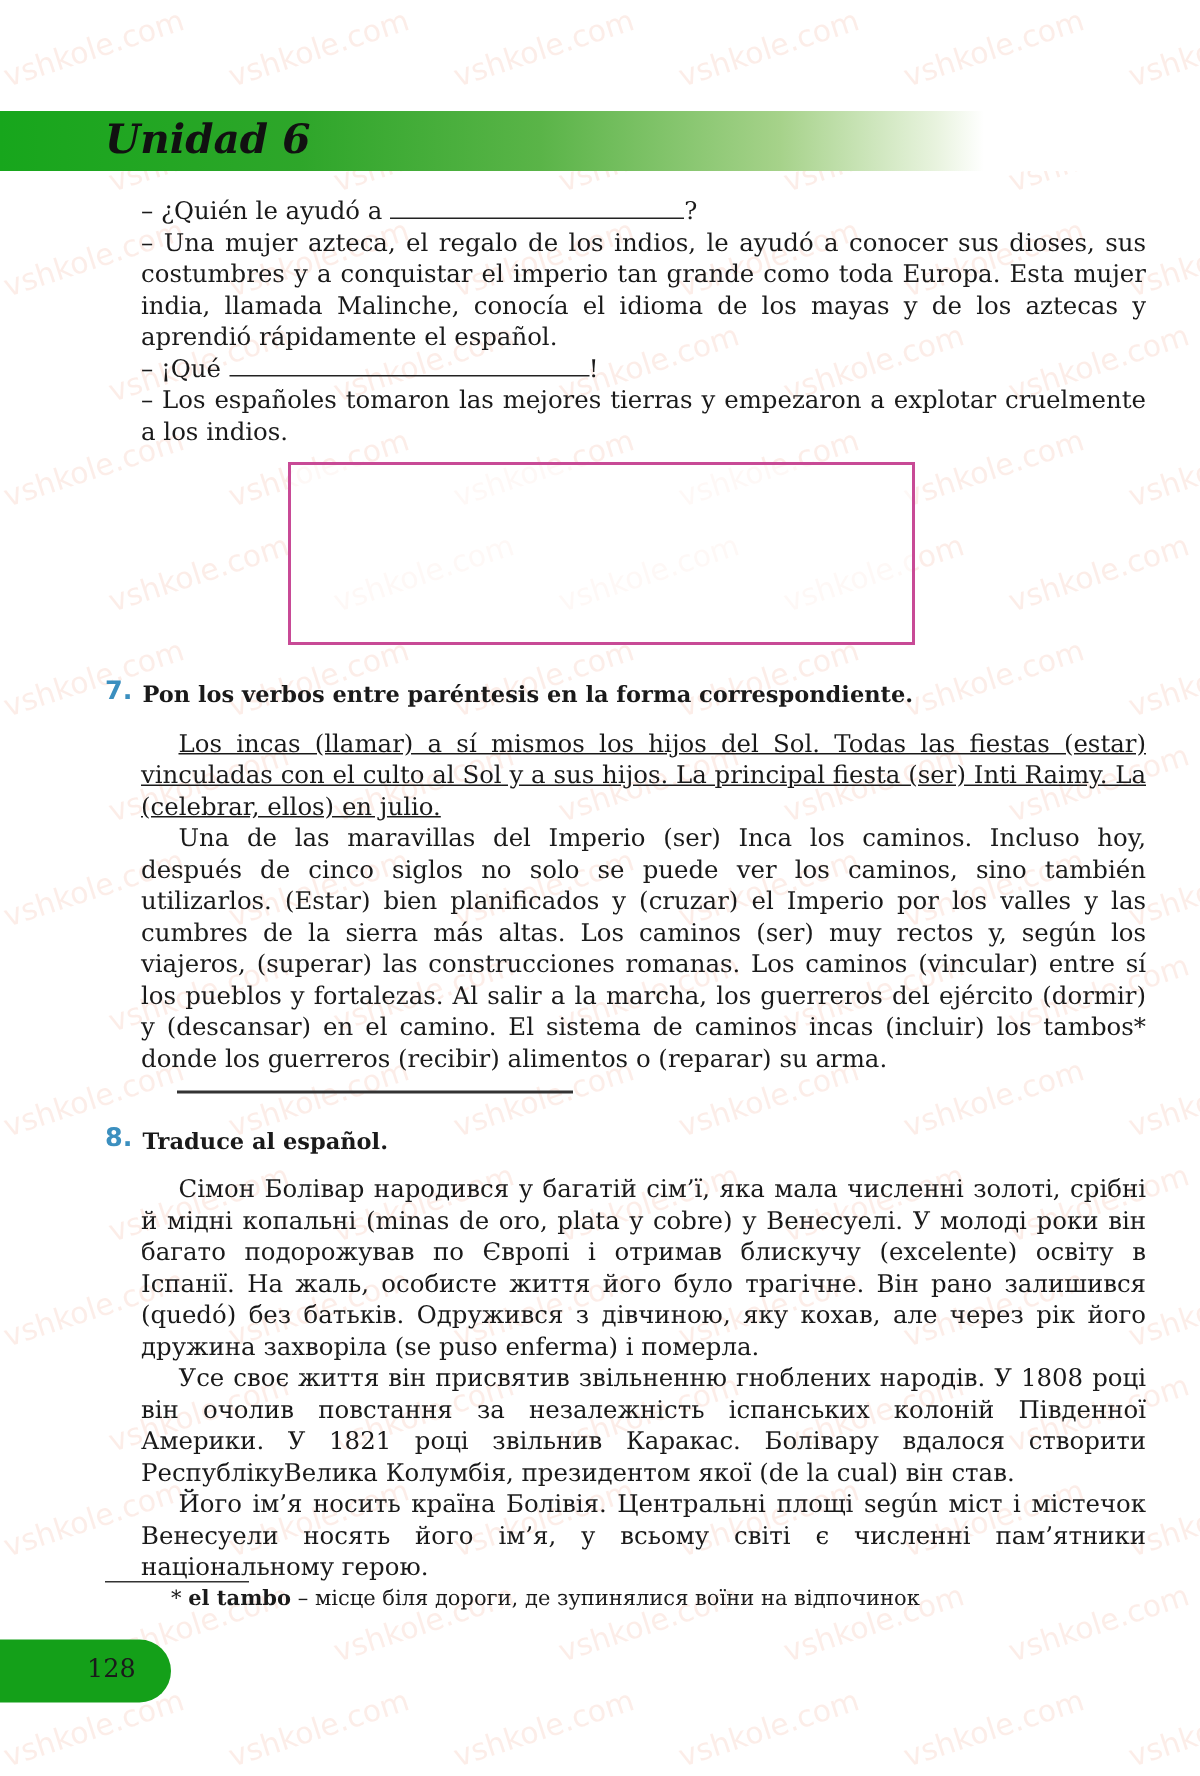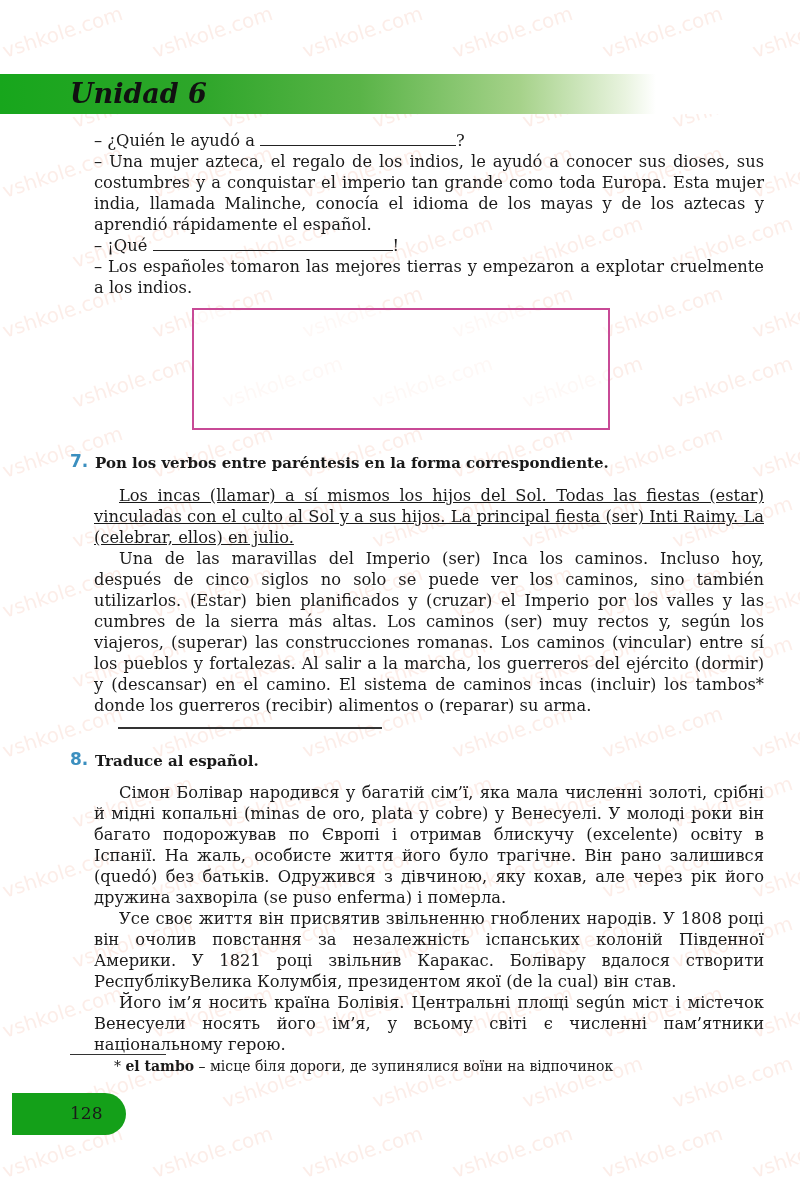--- a/index.html
+++ b/index.html
@@ -36,21 +36,21 @@
   .ex-num {
     position: absolute; font-family: "DejaVu Sans", sans-serif; font-weight: bold;
     font-size: 17px; color: #3b8fbf;
   }
   .ex-title { position: absolute; font-weight: bold; font-size: 15px; }
   .indent { text-indent: 25px; }
   .rule { position: absolute; height: 2px; background: #333; }
   .footnote { position: absolute; left: 94px; top: 1058px; font-size: 14px; margin-left: 20px; }
   .page-badge {
     position: absolute; left: 0; top: 1093px; width: 114px; height: 42px;
-    background: #14a019; border-radius: 0 22px 22px 0; z-index: 2; margin-left: 12px;
+    background: #14a019; border-radius: 0 22px 22px 0; z-index: 2;
   }
   .page-num { position: absolute; left: 58px; top: 10px; font-size: 17px; color: #1a1a1a; }
 </style>
 </head>
 <body>
 
 <div class="watermarks" id="wm-layer">
     <span class="wm" style="left: 0px; top: 20px;">vshkole.com</span>
     <span class="wm" style="left: 150px; top: 20px;">vshkole.com</span>
     <span class="wm" style="left: 300px; top: 20px;">vshkole.com</span>

